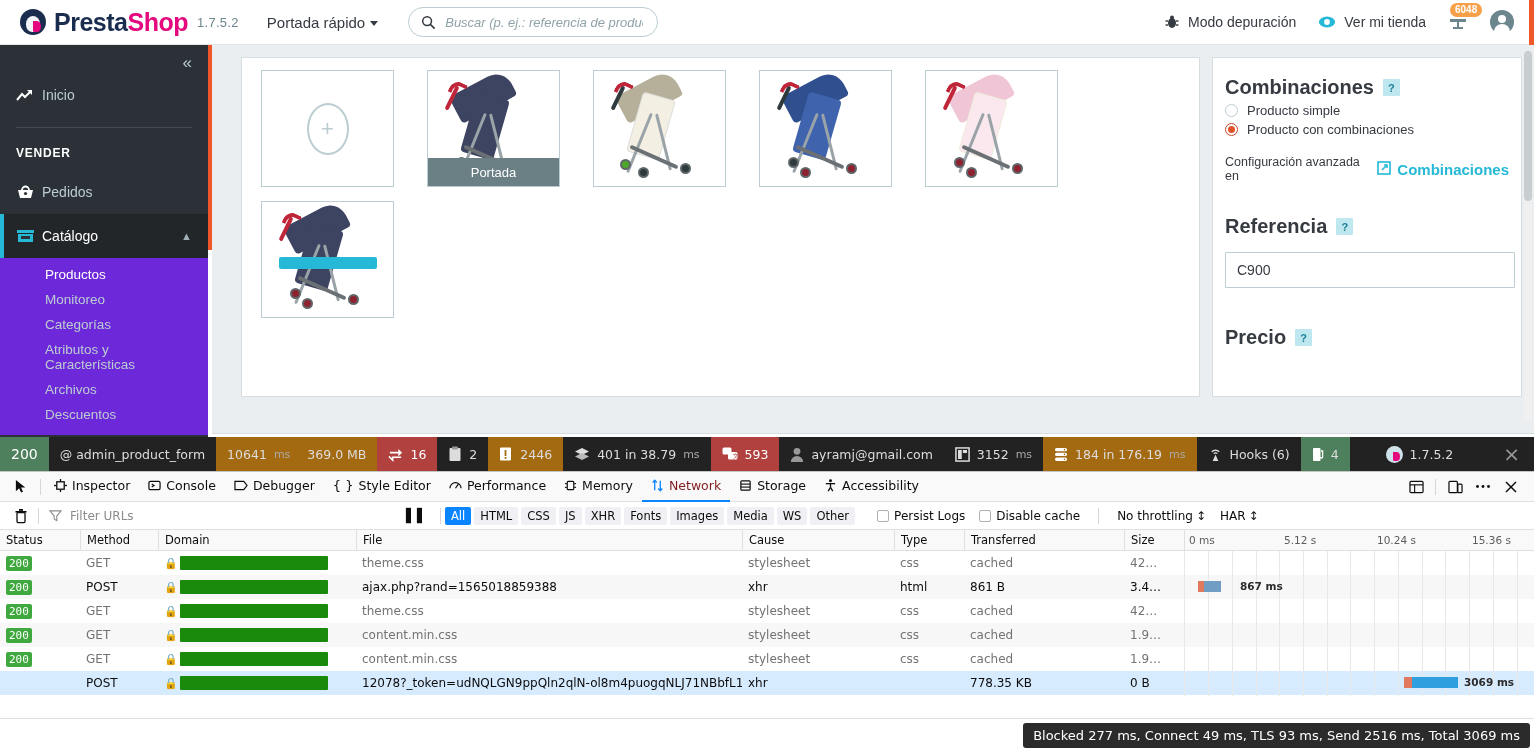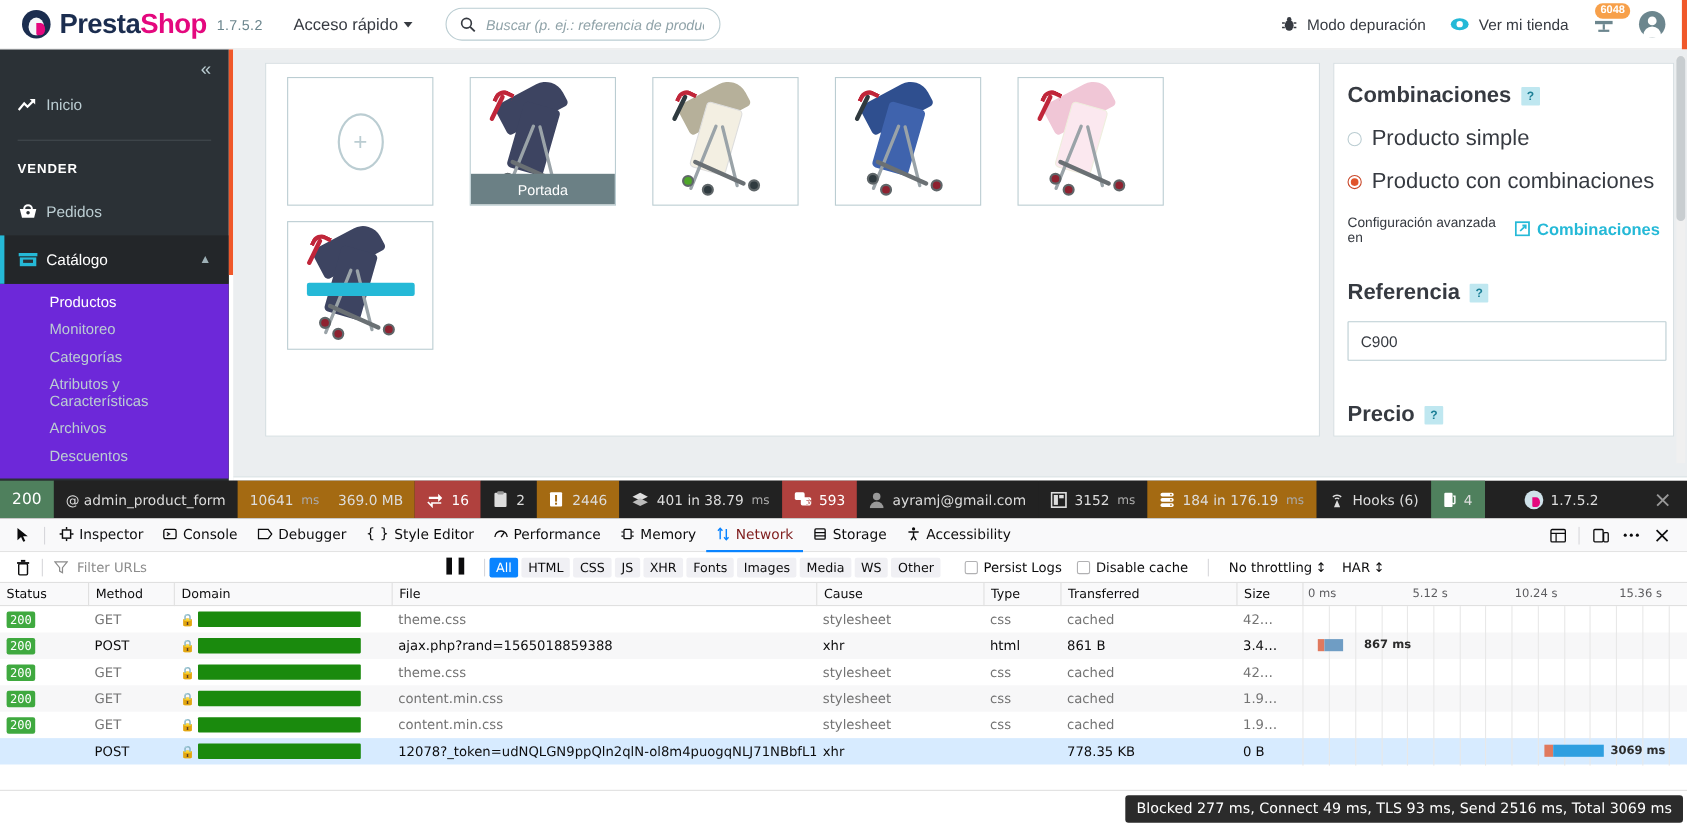--- a/index.html
+++ b/index.html
@@ -196,21 +196,21 @@
   .right-col {
     position: absolute; top: 12px; left: 1000px; width: 310px; height: 340px;
     background: #fff; border: 1px solid #d6dee2; padding: 18px 12px 0 12px; overflow: hidden;
   }
   .rc-title { font-size: 20px; font-weight: bold; color: #363a41; display: flex; align-items: center; gap: 9px; }
   .help-badge {
     width: 17px; height: 17px; background: #bfe7f0; color: #1b7f96;
     font-size: 11px; display: flex; align-items: center; justify-content: center;
     border-radius: 1px; cursor: pointer;
   }
-  .radio-row { display: flex; align-items: center; gap: 9px; margin-top: 16px; font-size: 20px; color: #363a41; }
+  .radio-row { display: flex; align-items: center; gap: 9px; margin-top: 4px; font-size: 13px; color: #363a41; }
   .radio {
     width: 13px; height: 13px; border-radius: 50%; border: 1px solid #bbcdd2; background: #fff; flex: none;
   }
   .radio.checked { border-color: #c9482a; background: #fff; position: relative; }
   .radio.checked::after {
     content: ""; position: absolute; inset: 2px; border-radius: 50%; background: #e0542c;
   }
   .adv-row { margin-top: 18px; display: flex; align-items: center; gap: 6px; font-size: 12.5px; color: #363a41; }
   .adv-link { color: #25b9d7; font-size: 15px; font-weight: bold; cursor: pointer; }
   .ext-icon { color: #25b9d7; font-size: 13px; }
@@ -340,21 +340,21 @@
 <body>
 
 <div id="app">
 
   <div class="ps-header">
     <div class="ps-logo-wrap">
       <div class="ps-penguin"></div>
       <div class="ps-wordmark"><span class="presta">Presta</span><span class="shop">Shop</span></div>
     </div>
     <div class="ps-version">1.7.5.2</div>
-    <div class="ps-quick"><span>Acceso rápido</span><span class="ps-caret"></span></div>
+    <div class="ps-quick"><span>Portada rápido</span><span class="ps-caret"></span></div>
     <div class="ps-search">
       <svg width="15" height="15" viewBox="0 0 16 16">
           <circle cx="6.5" cy="6.5" r="4.7" fill="none" stroke="#363a41" stroke-width="1.6"></circle>
           <line x1="10" y1="10" x2="14.5" y2="14.5" stroke="#363a41" stroke-width="1.8"></line>
         </svg>
       <input placeholder="Buscar (p. ej.: referencia de producto, n" style="">
     </div>
     <div class="hdr-right">
       <div class="hdr-item">
         <svg width="16" height="16" viewBox="0 0 16 16">

